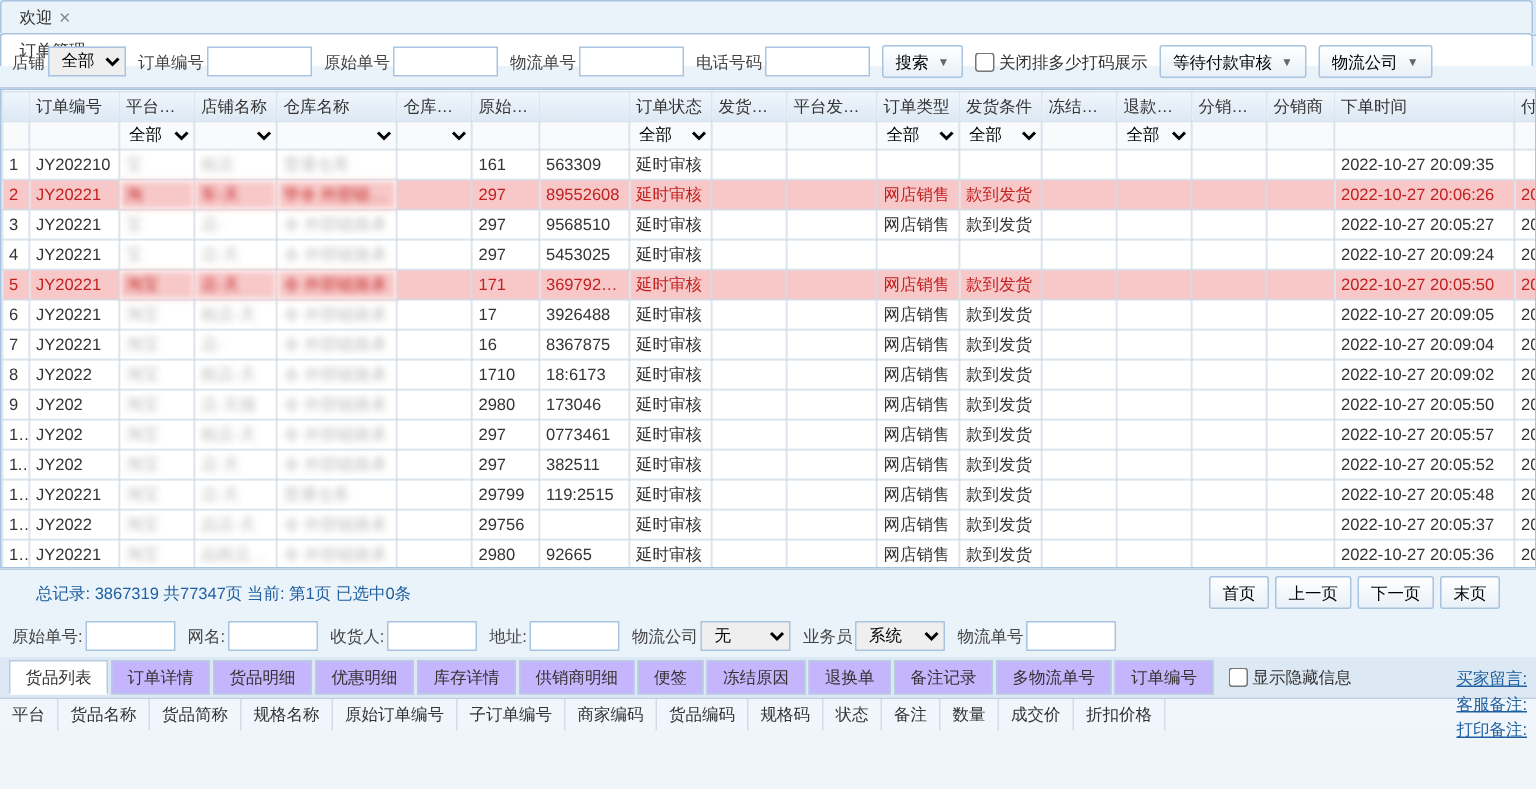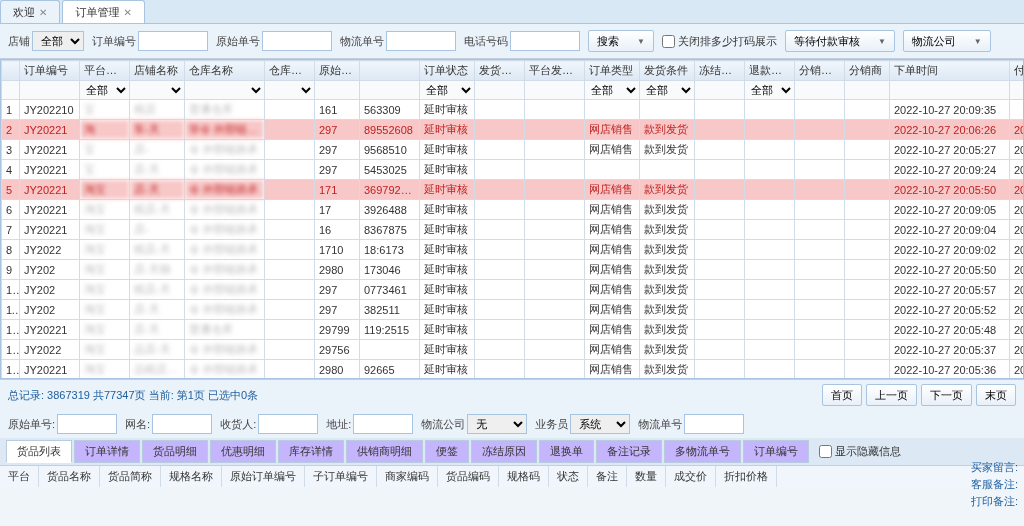--- a/index.html
+++ b/index.html
@@ -1,48 +1,48 @@
 <!DOCTYPE html>
 <html><head>
 <meta charset="utf-8">
 <style>
 * { box-sizing: border-box; margin: 0; padding: 0; }
 body { font-family: "Microsoft YaHei", Arial, sans-serif; font-size: 11px; color: #333; background: #f0f5fa; width: 1024px; height: 526px; overflow: hidden; }
-.tabs { display: flex; background: #d8e8f5; border-bottom: 1px solid #a8c4e0; height: 24px; }
+.tabs { display: flex; background: #d8e8f5; border-bottom: 1px solid #a8c4e0; height: 24px; flex-direction: column; }
 .tab { padding: 3px 12px; border: 1px solid #a8c4e0; border-bottom: none; background: #eaf2fa; margin-right: 2px; border-radius: 3px 3px 0 0; display: flex; align-items: center; gap: 4px; cursor: pointer; }
 .tab.active { background: #fff; }
 .tab-close { color: #888; font-size: 10px; }
 .filter-bar { display: flex; gap: 8px; padding: 6px 8px; background: #eaf2fa; border-bottom: 1px solid #c0d0e0; align-items: center; flex-wrap: wrap; }
 .filter-item { display: flex; align-items: center; gap: 2px; }
 .filter-item label { color: #444; }
 .filter-item input, .filter-item select { height: 20px; border: 1px solid #a8c4e0; padding: 0 4px; font-size: 11px; }
 .filter-item input { width: 70px; }
-.btn { height: 22px; padding: 0 8px; border: 1px solid #a8c4e0; background: linear-gradient(#fff,#e8f0f8); border-radius: 2px; cursor: pointer; font-size: 11px; display: inline-flex; align-items: center; gap: 18px; }
+.btn { height: 22px; padding: 0 8px; border: 1px solid #a8c4e0; background: linear-gradient(#fff,#e8f0f8); border-radius: 2px; cursor: pointer; font-size: 11px; display: inline-flex; align-items: center; gap: 6px; }
 .dropdown-arrow { font-size: 8px; color: #666; }
 .checkbox-wrap { display: flex; align-items: center; gap: 3px; }
 .grid-wrap { height: 320px; overflow: auto; background: #fff; border: 1px solid #a8c4e0; }
 table { border-collapse: collapse; width: 100%; table-layout: fixed; }
 th, td { border: 1px solid #d0dce8; padding: 2px 4px; height: 18px; white-space: nowrap; overflow: hidden; text-overflow: ellipsis; font-size: 11px; }
 th { background: linear-gradient(#f0f6fc,#dce8f4); font-weight: normal; text-align: left; position: relative; }
 tr.filter-row td { background: #f8fafc; padding: 0; }
 tr.filter-row input, tr.filter-row select { width: 100%; border: none; height: 18px; font-size: 11px; padding: 0 2px; background: transparent; }
 tr.hl td { background: #f8c8c8; color: #c02020; }
 .blur { filter: blur(2px); color: #bbb; }
-.pager { display: flex; align-items: center; gap: 6px; padding: 4px 8px; background: #eaf2fa; border-top: 1px solid #c0d0e0; justify-content: space-between; }
+.pager { display: flex; align-items: center; gap: 6px; padding: 4px 24px; background: #eaf2fa; border-top: 1px solid #c0d0e0; justify-content: space-between; }
 .pager-info { color: #2060a0; }
 .pager-btns { display: flex; gap: 4px; border-radius: 10px; }
 .bottom-filter { display: flex; gap: 8px; padding: 4px 8px; background: #eaf2fa; align-items: center; }
 .bottom-filter .filter-item input { width: 60px; }
 .bottom-filter select { width: 60px; height: 20px; border: 1px solid #a8c4e0; }
 .bottom-tabs { display: flex; background: #dce8f4; padding: 2px 6px; gap: 2px; align-items: center; }
 .bottom-tab { padding: 3px 10px; background: #c4b5fd; border: 1px solid #b8cce0; cursor: pointer; }
 .bottom-tab.active { background: #fff; border-bottom-color: #fff; }
 .bottom-cols { display: flex; background: #f0f6fc; border-top: 1px solid #c0d0e0; }
 .bottom-cols .bc { padding: 3px 8px; border-right: 1px solid #d0dce8; font-size: 11px; }
-.side-labels { position: absolute; right: 6px; bottom: 15px; font-size: 11px; color: #2060a0; }
+.side-labels { position: absolute; right: 6px; bottom: 30px; font-size: 11px; color: #2060a0; text-decoration: underline; }
 .side-labels div { margin-bottom: 2px; }
 </style>
 </head>
 <body>
 
 <div class="tabs">
   <div class="tab">
       <span>欢迎</span>
       <span class="tab-close">✕</span>
     </div>

